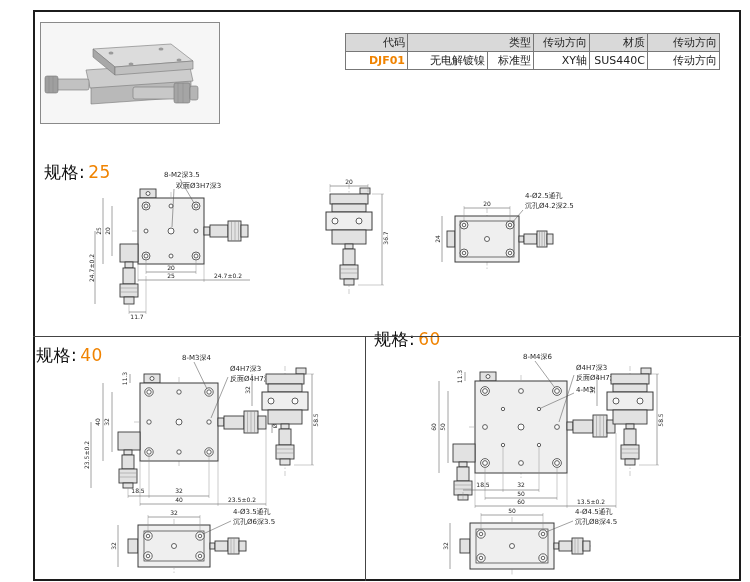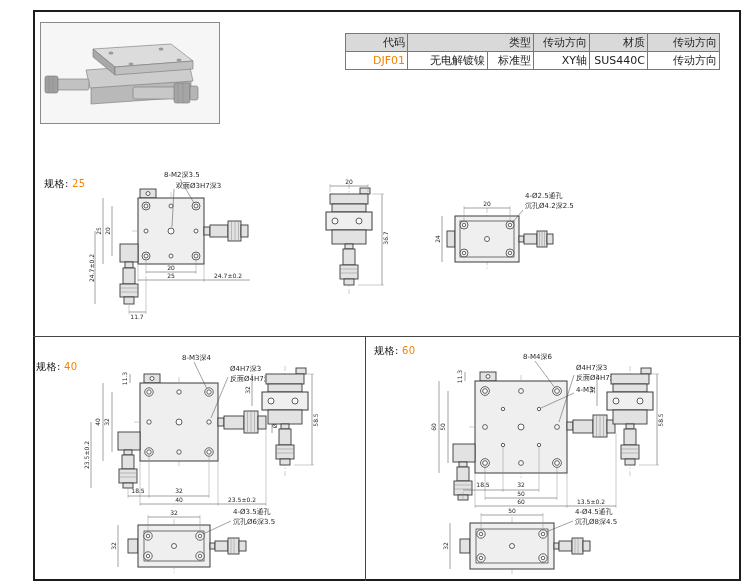--- a/index.html
+++ b/index.html
@@ -8,23 +8,23 @@
   .abs { position:absolute; }
   #page-border { left:33px; top:10px; width:708px; height:571px; border:2px solid #1c1c1c; }
   .divider-h { left:33px; top:336px; width:708px; height:1px; background:#444; }
   .divider-v { left:365px; top:336px; width:1px; height:245px; background:#444; }
   
   #photo-box { left:40px; top:22px; width:180px; height:102px; border:1px solid #8a8a8a; background:#fbfbfb; }
   
   table.spec { border-collapse:collapse; font-size:11px; table-layout:fixed; }
   table.spec td { border:1px solid #777; text-align:right; padding:1px 2px; height:18px; overflow:hidden; white-space:nowrap; }
   table.spec tr.head td { background:#d9d9d9; color:#222; }
-  table.spec td.code { color:#f08300; font-weight:normal; }
+  table.spec td.code { color:#f08300; font-weight:bold; }
   
-  .title { font-size:10px; color:#111; letter-spacing:0.5px;margin-top:16px; }
+  .title { font-size:17px; color:#111; letter-spacing:0.5px; }
   .title .accent { color:#f08300; margin-left:3px; }
   
   svg text { font-family:"DejaVu Sans","Liberation Sans",sans-serif; font-size:7px; fill:#1e1e1e; }
   svg text.sm { font-size:6px; }
   .body { fill:#efefef; stroke:#3a3a3a; stroke-width:1; }
   .part { fill:#e2e2e2; stroke:#3a3a3a; stroke-width:0.9; }
   .hole { fill:#fcfcfc; stroke:#3a3a3a; stroke-width:0.8; }
   .line { fill:none; stroke:#3a3a3a; stroke-width:0.7; }
   .dim  { stroke:#555; stroke-width:0.55; }
   .ext  { stroke:#8a8a8a; stroke-width:0.45; }

